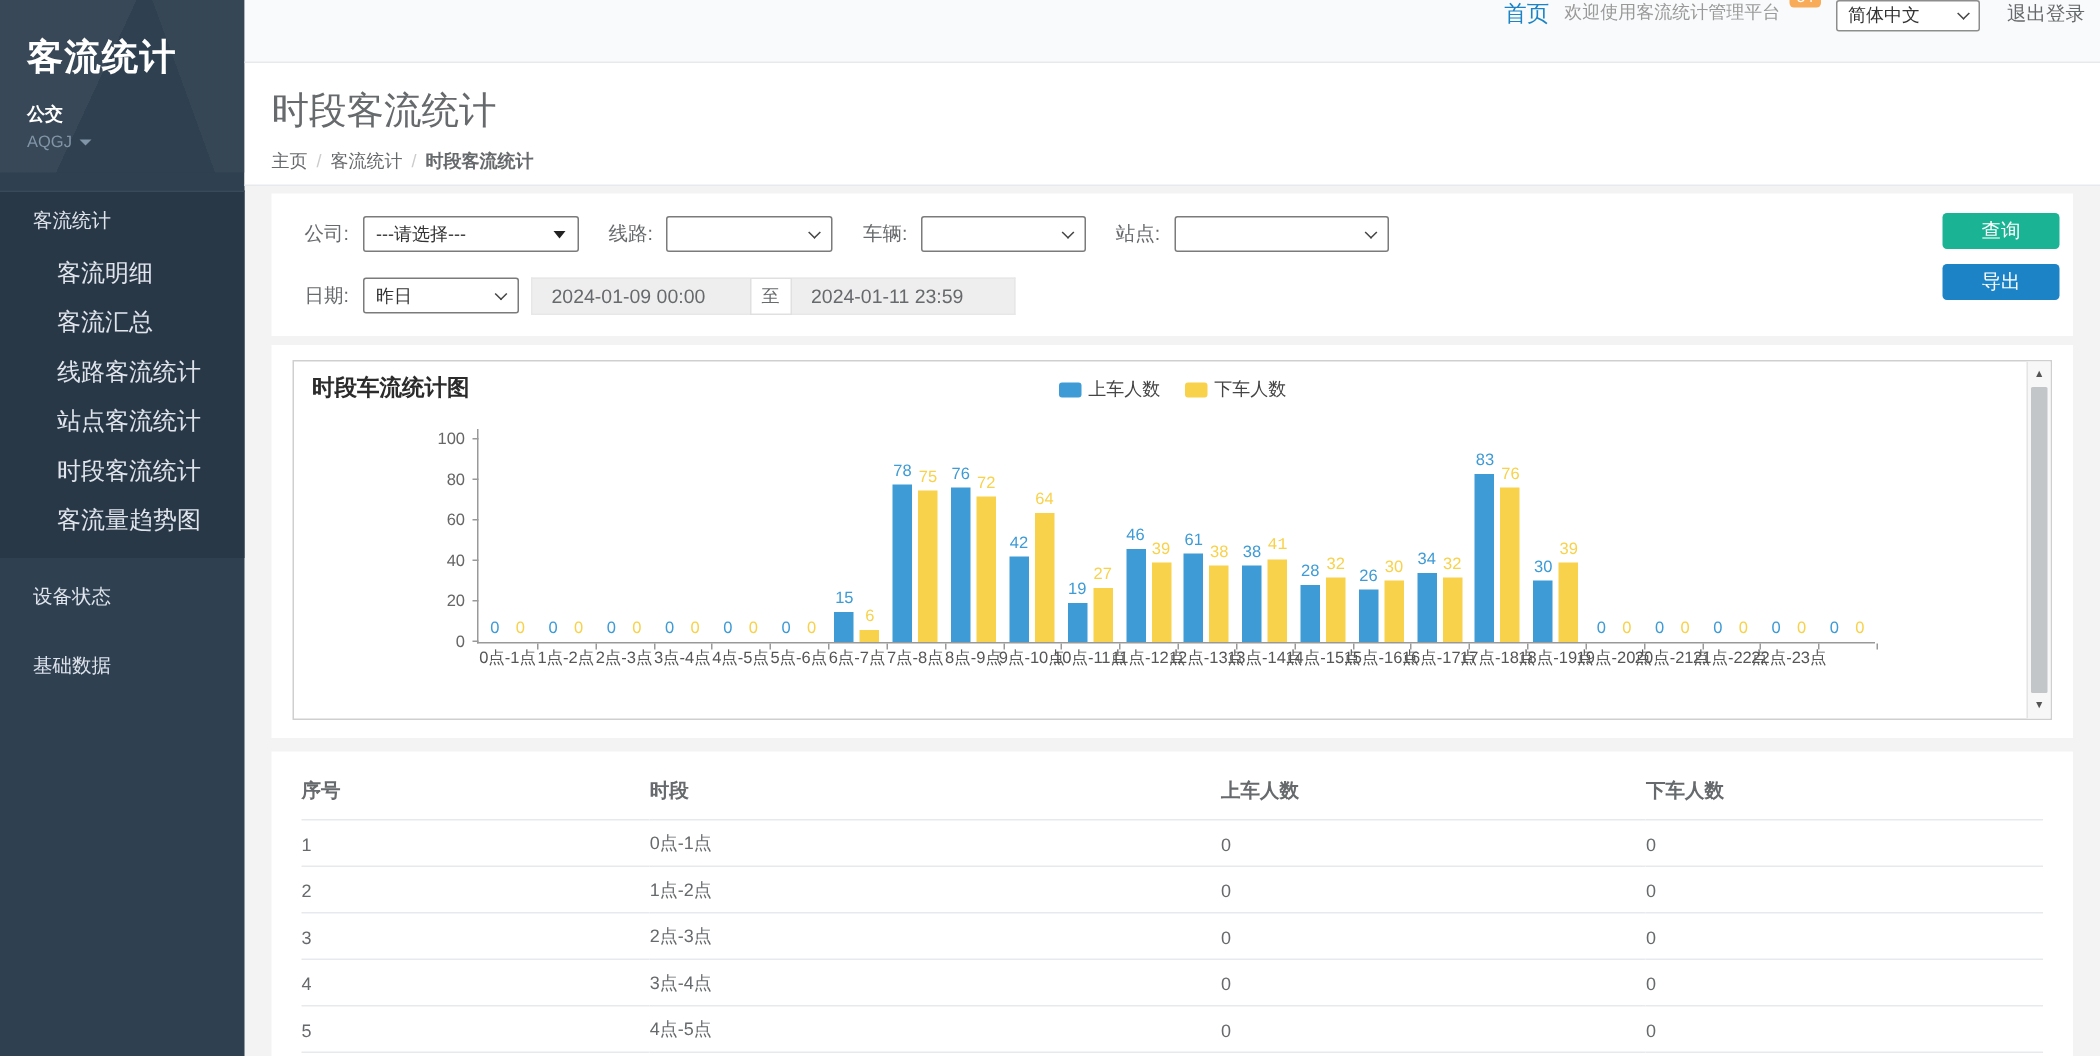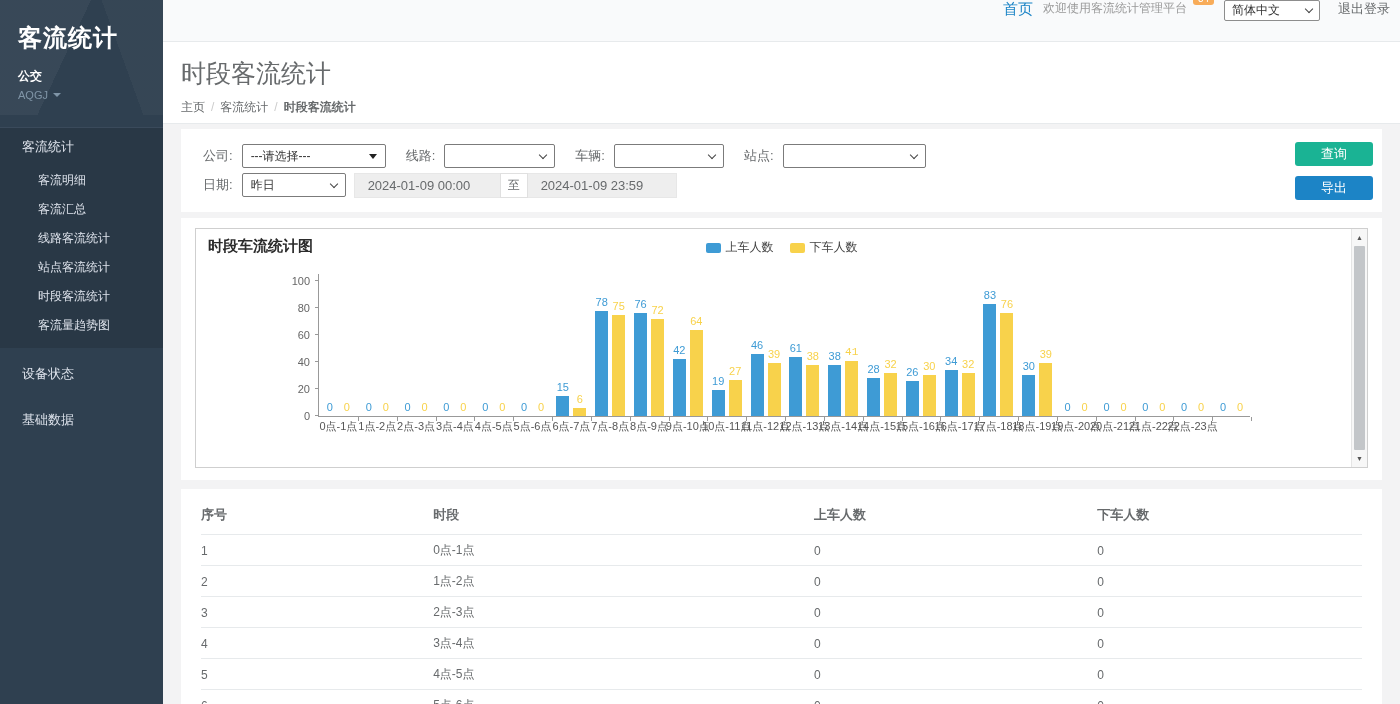--- a/index.html
+++ b/index.html
@@ -11,21 +11,21 @@
   .side-head { padding:22px 18px 14px;
     background: linear-gradient(115deg, rgba(255,255,255,0.045) 0 42%, transparent 42%),
                 linear-gradient(250deg, rgba(255,255,255,0.03) 0 30%, transparent 30%), #2f4050; }
   .logo-text { color:#fff; font-size:24px; font-weight:bold; letter-spacing:1px; }
   .company { color:#fff; font-size:12px; font-weight:bold; margin-top:14px; }
   .account { color:#8095a7; font-size:11px; margin-top:4px; cursor:pointer; display:flex; align-items:center; gap:5px; }
   .caret-down { width:0; height:0; border-left:4px solid transparent; border-right:4px solid transparent; border-top:4px solid #8095a7; display:inline-block; }
   .nav { margin-top:12px; }
   .nav-active-block { background:#293846; border-top:1px solid #3a4a5b; padding-bottom:8px; }
   .nav-top { padding:10px 0 10px 22px; font-size:13px; color:#dfe4ed; cursor:pointer; }
-  .nav-sub-item { padding:6px 0 6px 38px; font-size:12px; color:#dfe4ed; cursor:pointer; }
+  .nav-sub-item { padding:6px 0 6px 38px; font-size:16px; color:#dfe4ed; cursor:pointer; }
   .nav-base { padding:11px 0 11px 22px; font-size:13px; color:#dfe4ed; cursor:pointer; margin-top:6px; }
 
   
   .main { position:absolute; left:163px; top:0; width:1237px; height:704px; }
   .topbar { height:42px; background:#f9fafb; border-bottom:1px solid #e7eaec; display:flex; align-items:flex-start; justify-content:flex-end; padding:0 10px; gap:10px; }
   .home-link { color:#1c84c6; font-size:15px; cursor:pointer; }
   .welcome { color:#999; font-size:12px; }
   .badge { background:#f8ac59; color:#fff; font-size:10px; padding:1px 5px; border-radius:3px; position:relative; top:-8px; margin-left:-4px; }
   .lang-select { width:96px; height:21px; background:#fff; border:1px solid #8d8d8d; border-radius:2px; font-size:12px; color:#333; display:flex; align-items:center; justify-content:space-between; padding:0 7px; cursor:pointer; }
   .chev { width:6px; height:6px; border-right:1.4px solid #444; border-bottom:1.4px solid #444; transform:rotate(45deg); margin-top:-3px; }
@@ -36,21 +36,21 @@
   .breadcrumb { margin-top:9px; font-size:12px; color:#999; }
   .breadcrumb .bc-item { color:#676a6c; cursor:pointer; }
   .breadcrumb .bc-sep { color:#ccc; margin:0 6px; }
   .breadcrumb .bc-last { font-weight:bold; color:#676a6c; cursor:default; }
 
   .content { padding:5px 18px 0; }
 
   
   .filter-panel { background:#fff; padding:14px 22px; position:relative; }
   .filter-row { display:flex; align-items:center; height:26px; }
-  .filter-row + .filter-row { margin-top:3px;text-align:center; }
+  .filter-row + .filter-row { margin-top:15px;text-align:center; }
   .f-label { font-size:13px; color:#676a6c; margin-right:9px; white-space:nowrap; }
   .sel { height:24px; background:#fff; border:1px solid #7b7b7b; border-radius:2px; display:flex; align-items:center; justify-content:space-between; padding:0 8px; font-size:12px; color:#333; cursor:pointer; }
   .sel-company { width:144px; }
   .sel-line { width:111px; margin-left:0; }
   .sel-vehicle { width:110px; }
   .sel-station { width:143px; }
   .sel-date { width:104px; }
   .gap { width:20px; }
   .tri-down { width:0; height:0; border-left:4px solid transparent; border-right:4px solid transparent; border-top:5px solid #222; }
   .date-input { height:25px; background:#eee; border:1px solid #e7e7e7; display:flex; align-items:center; padding:0 13px; font-size:13px; color:#676a6c; cursor:text; }
@@ -168,21 +168,21 @@
         </div>
       </div>
       <div class="filter-row">
         <span class="f-label">日期:</span>
         <div class="sel sel-date">
           <span>昨日</span>
           <span class="chev"></span>
         </div>
         <div class="date-input date-start">2024-01-09 00:00</div>
         <div class="to-cell">至</div>
-        <div class="date-input date-end">2024-01-09 23:59</div>
+        <div class="date-input date-end">2024-01-11 23:59</div>
       </div>
       <div class="btn-col">
         <button class="btn btn-search">查询</button>
         <button class="btn btn-export">导出</button>
       </div>
     </div>
 
     <div class="chart-ibox">
       <div class="chart-box">
         <div class="chart-title">时段车流统计图</div>

